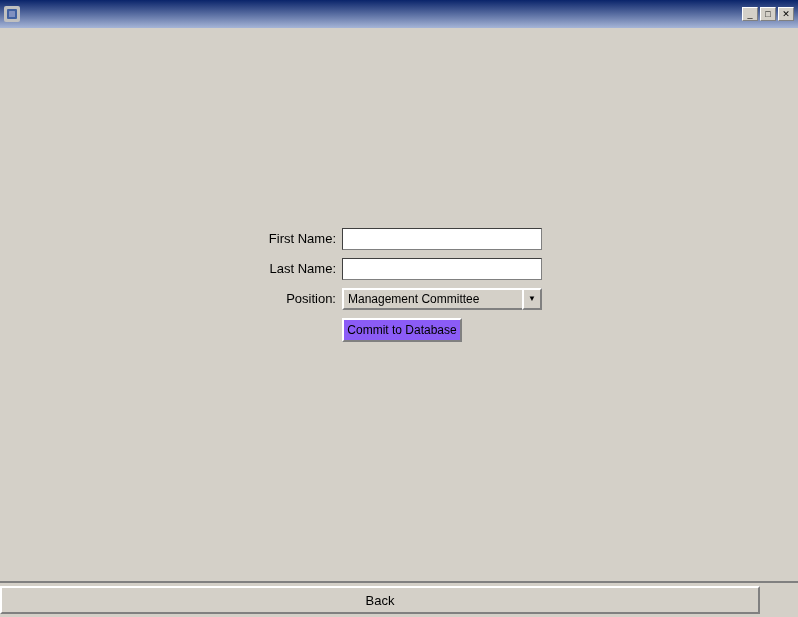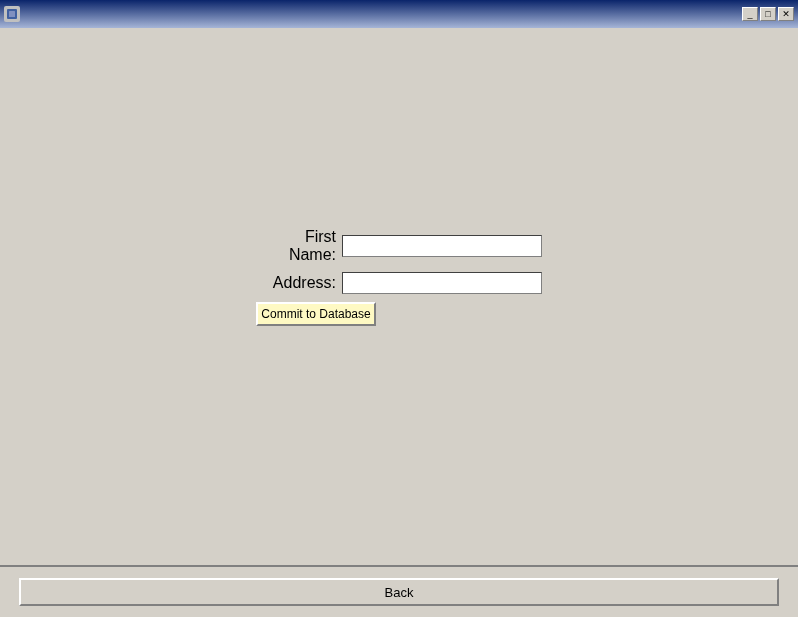--- a/index.html
+++ b/index.html
@@ -86,21 +86,21 @@
 
     .form-row {
       display: flex;
       align-items: center;
       gap: 6px;
     }
 
     .form-label {
       text-align: right;
       width: 80px;
-      font-size: 16px;
+      font-size: 13px;
       color: #000;
     }
 
     .form-input {
       width: 200px;
       height: 22px;
       background: white;
       border: 1px solid #808080;
       border-top-color: #404040;
       border-left-color: #404040;
@@ -148,38 +148,38 @@
       display: flex;
       align-items: center;
       justify-content: center;
       pointer-events: none;
       font-size: 8px;
     }
 
     .commit-btn {
       width: 120px;
       height: 24px;
-      background: #fef9c3;
+      background: #8b5cf6;
       border: 2px solid;
       border-color: #ffffff #808080 #808080 #ffffff;
       font-size: 12px;
       font-family: Arial, sans-serif;
       cursor: pointer;
+      margin-left: 86px;
       outline: none;
     }
 
     
     .bottom-bar {
-      height: 52px;
+      height: 36px;
       background: #d4d0c8;
       border-top: 2px solid;
       border-color: #808080 #ffffff #ffffff #808080;
       display: flex;
       align-items: center;
-      justify-content: center;
       flex-shrink: 0;
     }
 
     .back-btn {
       width: 760px;
       height: 28px;
       background: #d4d0c8;
       border: 2px solid;
       border-color: #ffffff #808080 #808080 #ffffff;
       font-size: 13px;
@@ -208,28 +208,41 @@
 </div>
 
 <div class="main-content">
   <div class="form-container">
 
     <div class="form-row">
       <label class="form-label">First Name:</label>
       <input class="form-input" type="text" value="" style="">
     </div>
 
-
-
-
-
-    <div class="form-row">
-      <label class="form-label">Address:</label>
+    <div class="form-row">
+      <label class="form-label">Last Name:</label>
       <input class="form-input" type="text" value="" style="">
     </div>
+
+
+
+    <div class="form-row">
+      <label class="form-label">Position:</label>
+      <div class="select-wrapper">
+        <select class="form-select">
+          <option>Management Committee</option>
+          <option>Player</option>
+          <option>Coach</option>
+          <option>Referee</option>
+          <option>Volunteer</option>
+        </select>
+        <div class="select-arrow">▼</div>
+      </div>
+    </div>
+
 
     <div class="form-row">
       <button class="commit-btn">Commit to Database</button>
     </div>
 
   </div>
 </div>
 
 <div class="bottom-bar">
   <button class="back-btn">Back</button>

